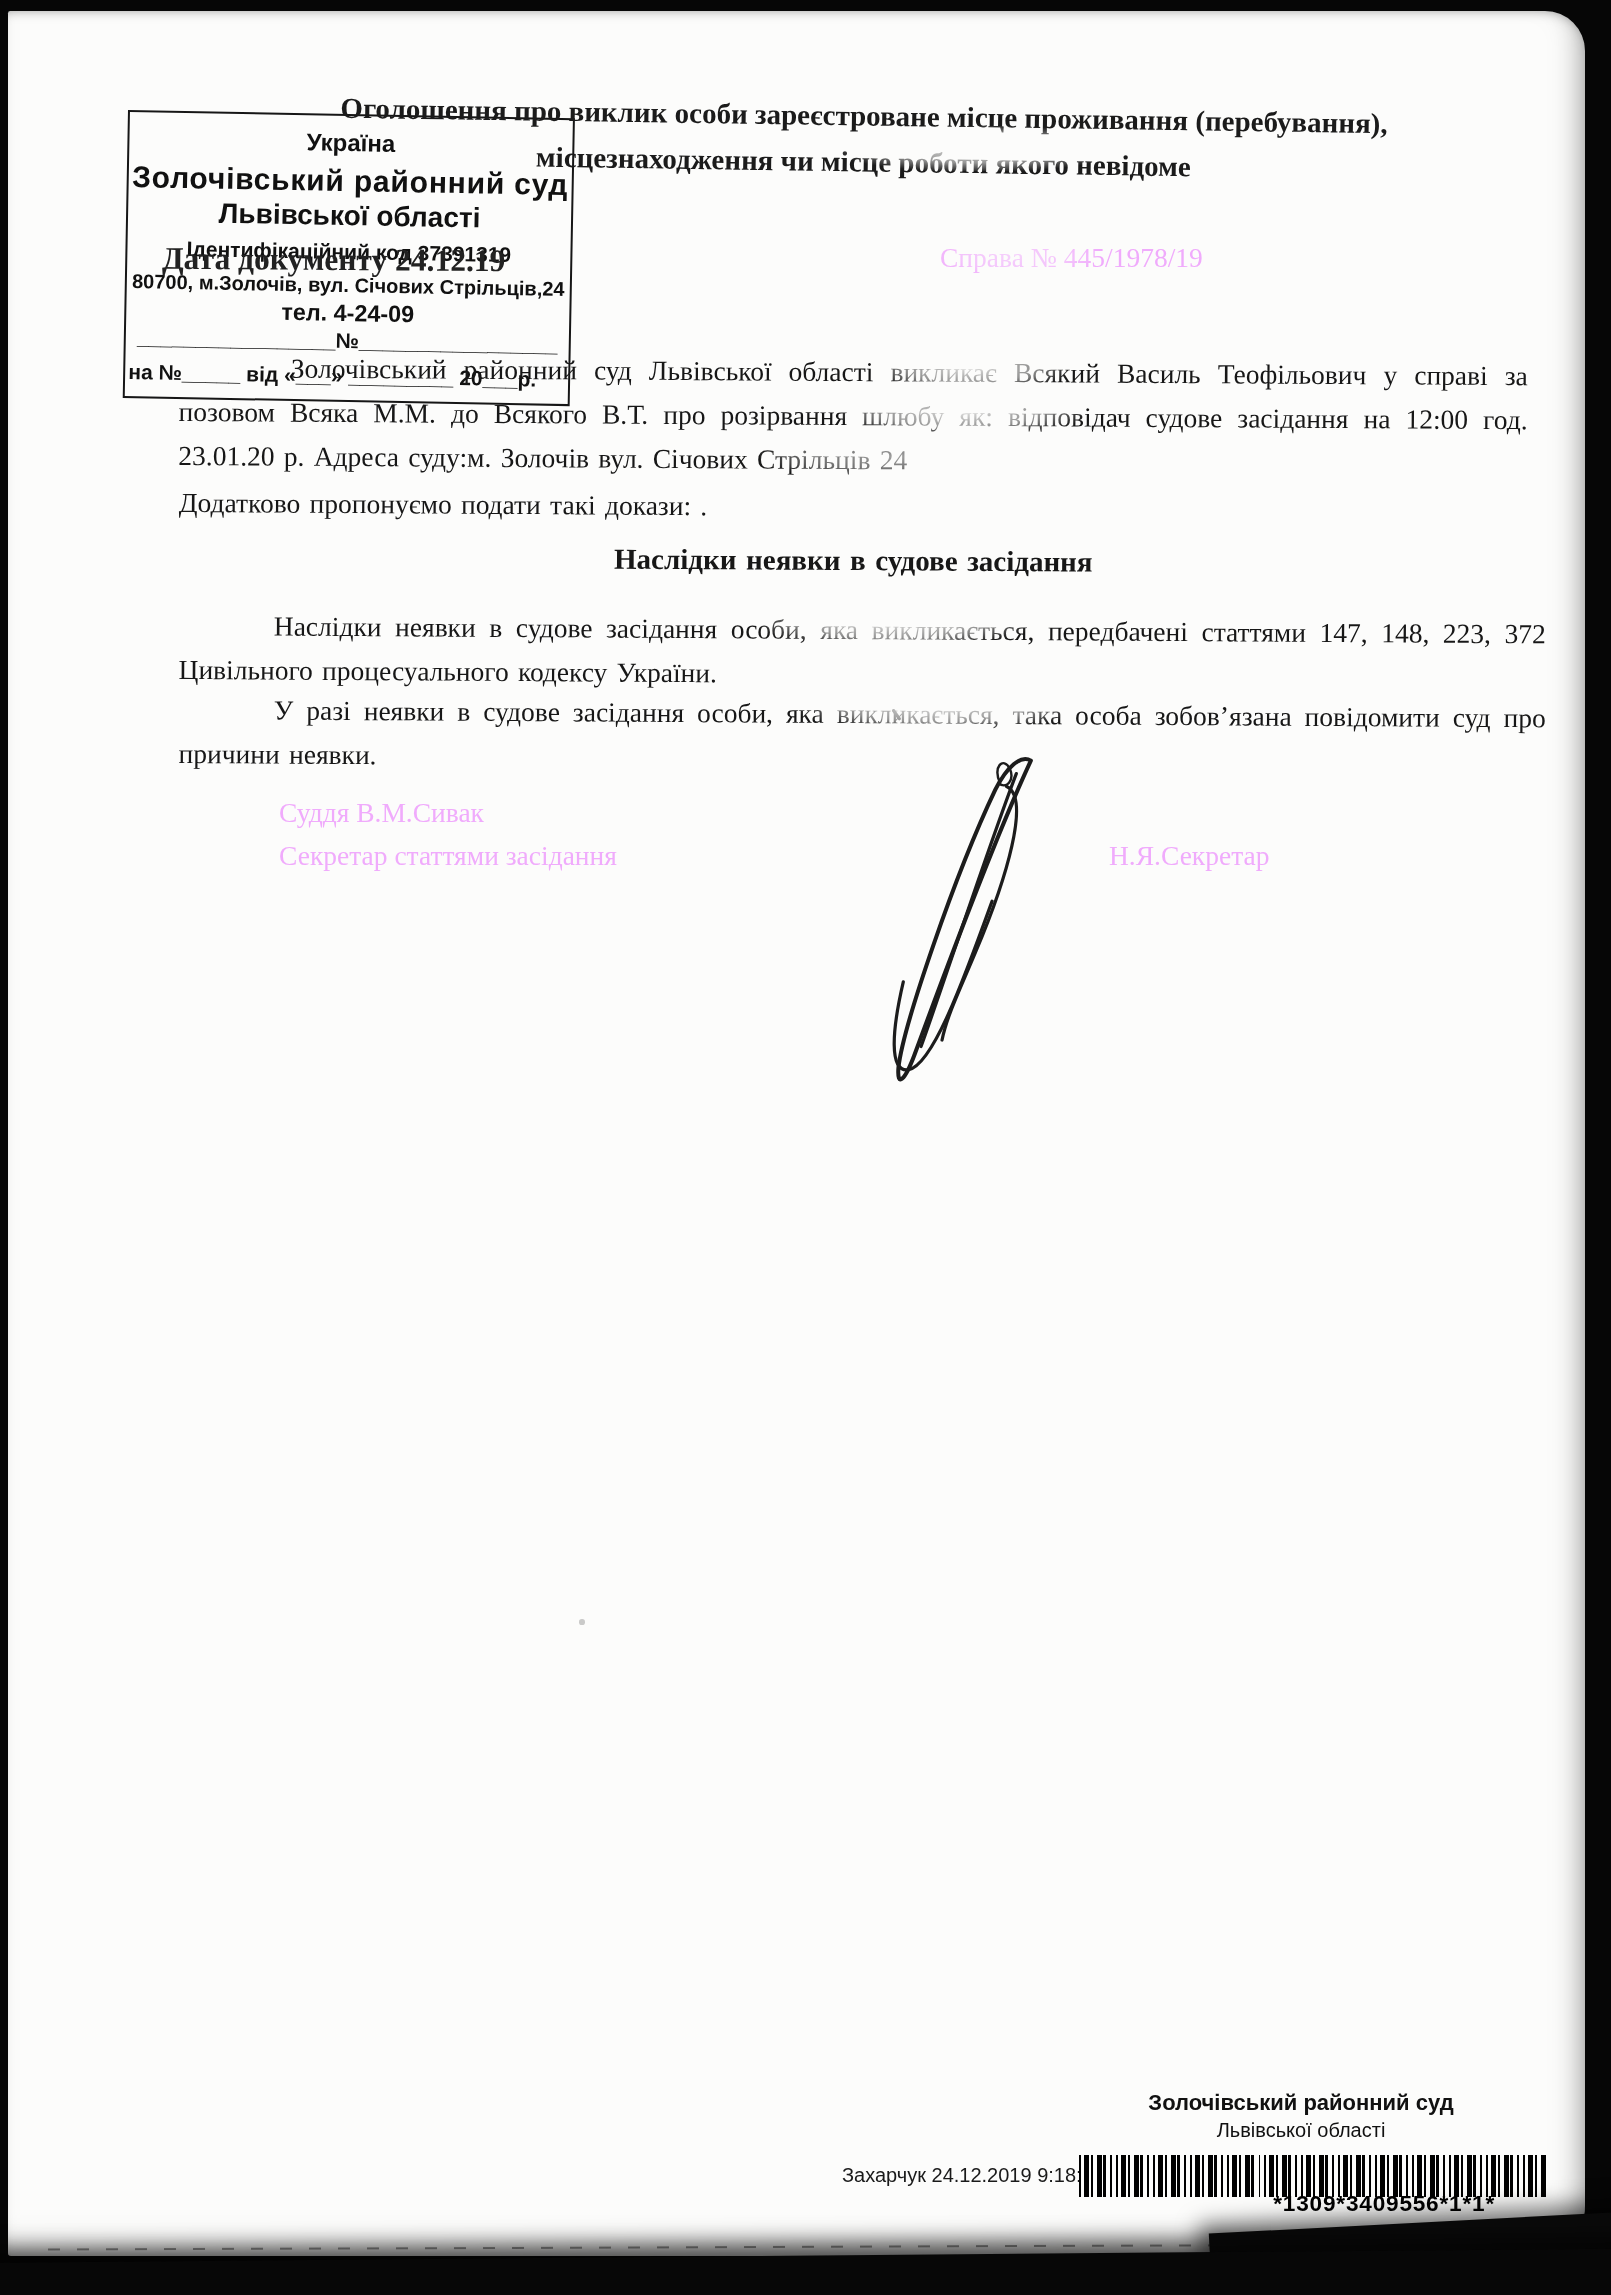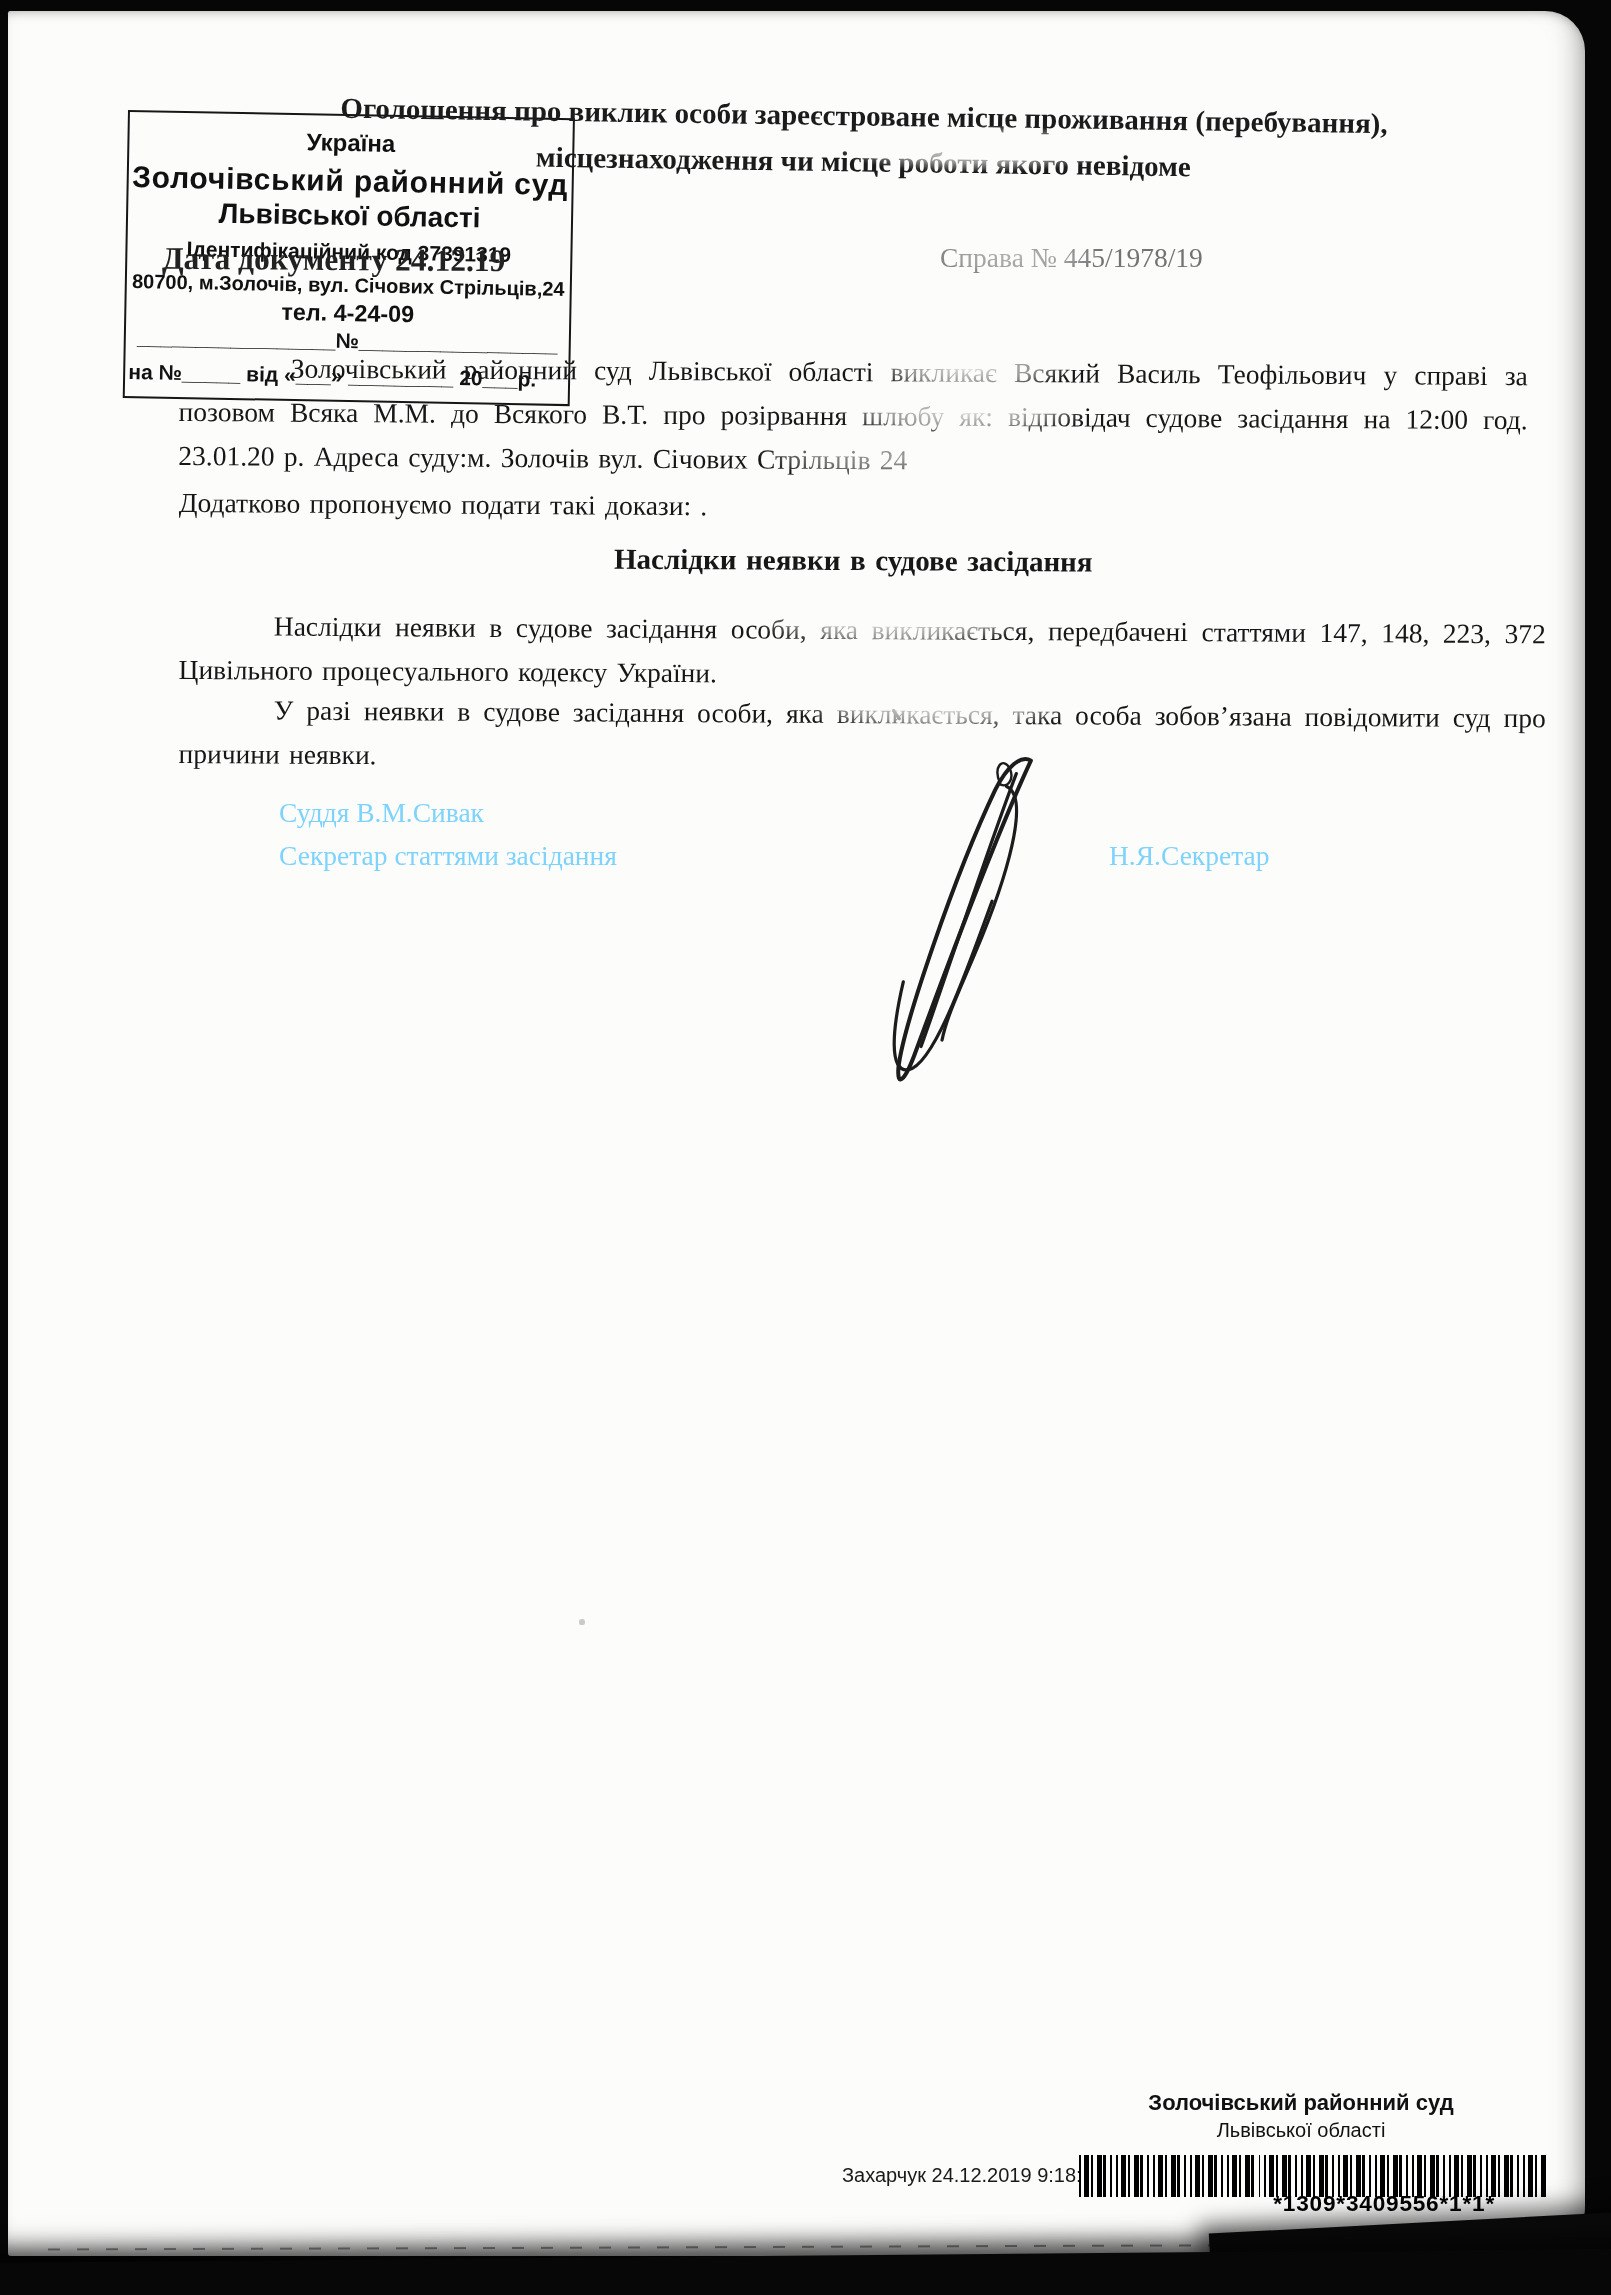--- a/index.html
+++ b/index.html
@@ -21,31 +21,31 @@
   .st-phone{top:184px;font-size:23.4px;}
   .st-num{top:213px;font-size:21px;font-weight:bold;letter-spacing:0;}
   .st-ref{top:248px;font-size:21px;font-weight:bold;text-align:left!important;padding-left:3.2px;}
   #date-overlay{position:absolute;left:162px;top:242px;font-size:31.5px;font-weight:bold;
                 font-family:"Liberation Serif", serif;color:#222;transform:rotate(0.4deg);z-index:3;white-space:nowrap;}
   
   #title-block{position:absolute;left:226px;top:83px;width:1277px;text-align:center;
                font-size:29px;font-weight:bold;line-height:46px;transform:rotate(0.85deg);
                transform-origin:left top;z-index:3;}
   #case-number{position:absolute;left:940px;top:242px;font-size:27.5px;z-index:3;white-space:nowrap;
-               color:#737373;}
+               color:#f0abfc;}
   
   .para{position:absolute;font-size:27.5px;line-height:44px;text-align:justify;word-spacing:2.4px;
         transform:rotate(0.35deg);transform-origin:left top;z-index:3;color:#171717;}
   #para1{left:179px;top:346px;width:1349px;text-indent:112px;}
   #para-additional{left:179px;top:481px;width:1349px;text-align:left;}
   #section-heading{left:179px;top:534px;width:1349px;text-align:center;font-weight:bold;font-size:29px;}
   #para2{left:179px;top:604px;width:1367px;text-indent:95px;}
   #para3{left:179px;top:688px;width:1367px;text-indent:95px;}
   
-  .sign-line{position:absolute;font-size:27.5px;z-index:3;white-space:nowrap;color:#7dd3fc;}
+  .sign-line{position:absolute;font-size:27.5px;z-index:3;white-space:nowrap;color:#f0abfc;}
   #judge-line{left:279px;top:797px;}
   #secretary-line{left:279px;top:840px;}
   #secretary-name{left:1109px;top:840px;}
   #signature{position:absolute;left:840px;top:709px;width:259px;height:373px;z-index:3;}
   
   #footer-court{position:absolute;left:1115px;top:2089px;width:372px;text-align:center;
                 font-family:"Liberation Sans", sans-serif;color:#111;z-index:3;}
   #footer-court .l1{font-size:22px;font-weight:bold;line-height:27.5px;}
   #footer-court .l2{font-size:20px;line-height:26px;}
   #footer-info{position:absolute;left:842px;top:2164px;font-size:20px;

